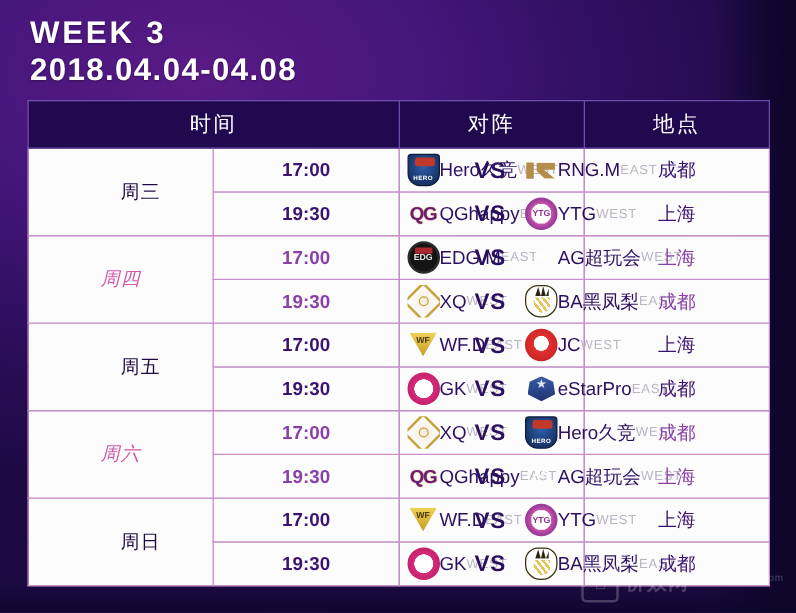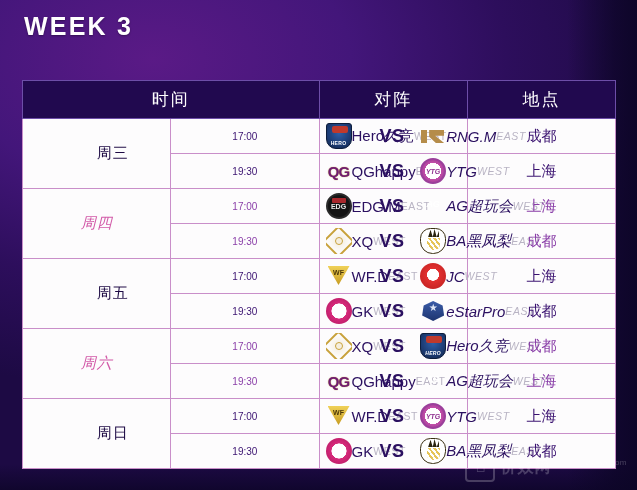--- a/index.html
+++ b/index.html
@@ -93,23 +93,23 @@
     width: 58px;
     font-size: 15px;
     letter-spacing: 1px;
     border-right: 1px solid #c98ec9;
   }
   td.day-cell.dark  { color: #1d0a44; padding-left: 32px; }
   td.day-cell.pink  { color: #d25aa8; font-style: italic; }
 
   td.time-cell {
     width: 63px;
-    font-size: 10px;
+    font-size: 15px;
     color: #3a1270;
-    font-weight: normal;
+    font-weight: bold;
   }
   td.time-cell.pink { color: #8a3fa8; }
 
   td.venue-cell {
     width: 60px;
     font-size: 15px;
     color: #3a1270;
   }
   td.venue-cell.pink { color: #8a3fa8; }
 
@@ -123,21 +123,21 @@
     height: 33px;
     gap: 0;
   }
   .side {
     display: flex;
     align-items: center;
     flex: 1 1 0;
     min-width: 0;
   }
   .side.left  { justify-content: flex-start; padding-left: 6px; }
-  .side.right { justify-content: space-between; padding-left: 8px; font-style: italic; }
+  .side.right { justify-content: space-between; padding-left: 8px; }
 
   .logo {
     width: 26px;
     height: 26px;
     flex: 0 0 26px;
     position: relative;
     display: flex;
     align-items: center;
     justify-content: center;
     font-size: 8px;
@@ -319,20 +319,21 @@
   .wm-title { color:#ffffff; font-size:16px; font-weight:bold; letter-spacing:1px; }
   .wm-sub { color:#ffffff; font-size:8px; letter-spacing:0.5px;padding-left:30px; }
 </style>
 </head>
 <body>
 
 <div id="root">
 
   <div class="titleblock">
     <div class="title-line title-week">WEEK 3</div>
+    <div class="title-line title-date">2018.04.04-04.08</div>
   </div>
 
   <div class="sched-wrap">
     <table class="sched">
       <thead>
         <tr>
           <th colspan="2">时间</th>
           <th>对阵</th>
           <th>地点</th>
         </tr>

